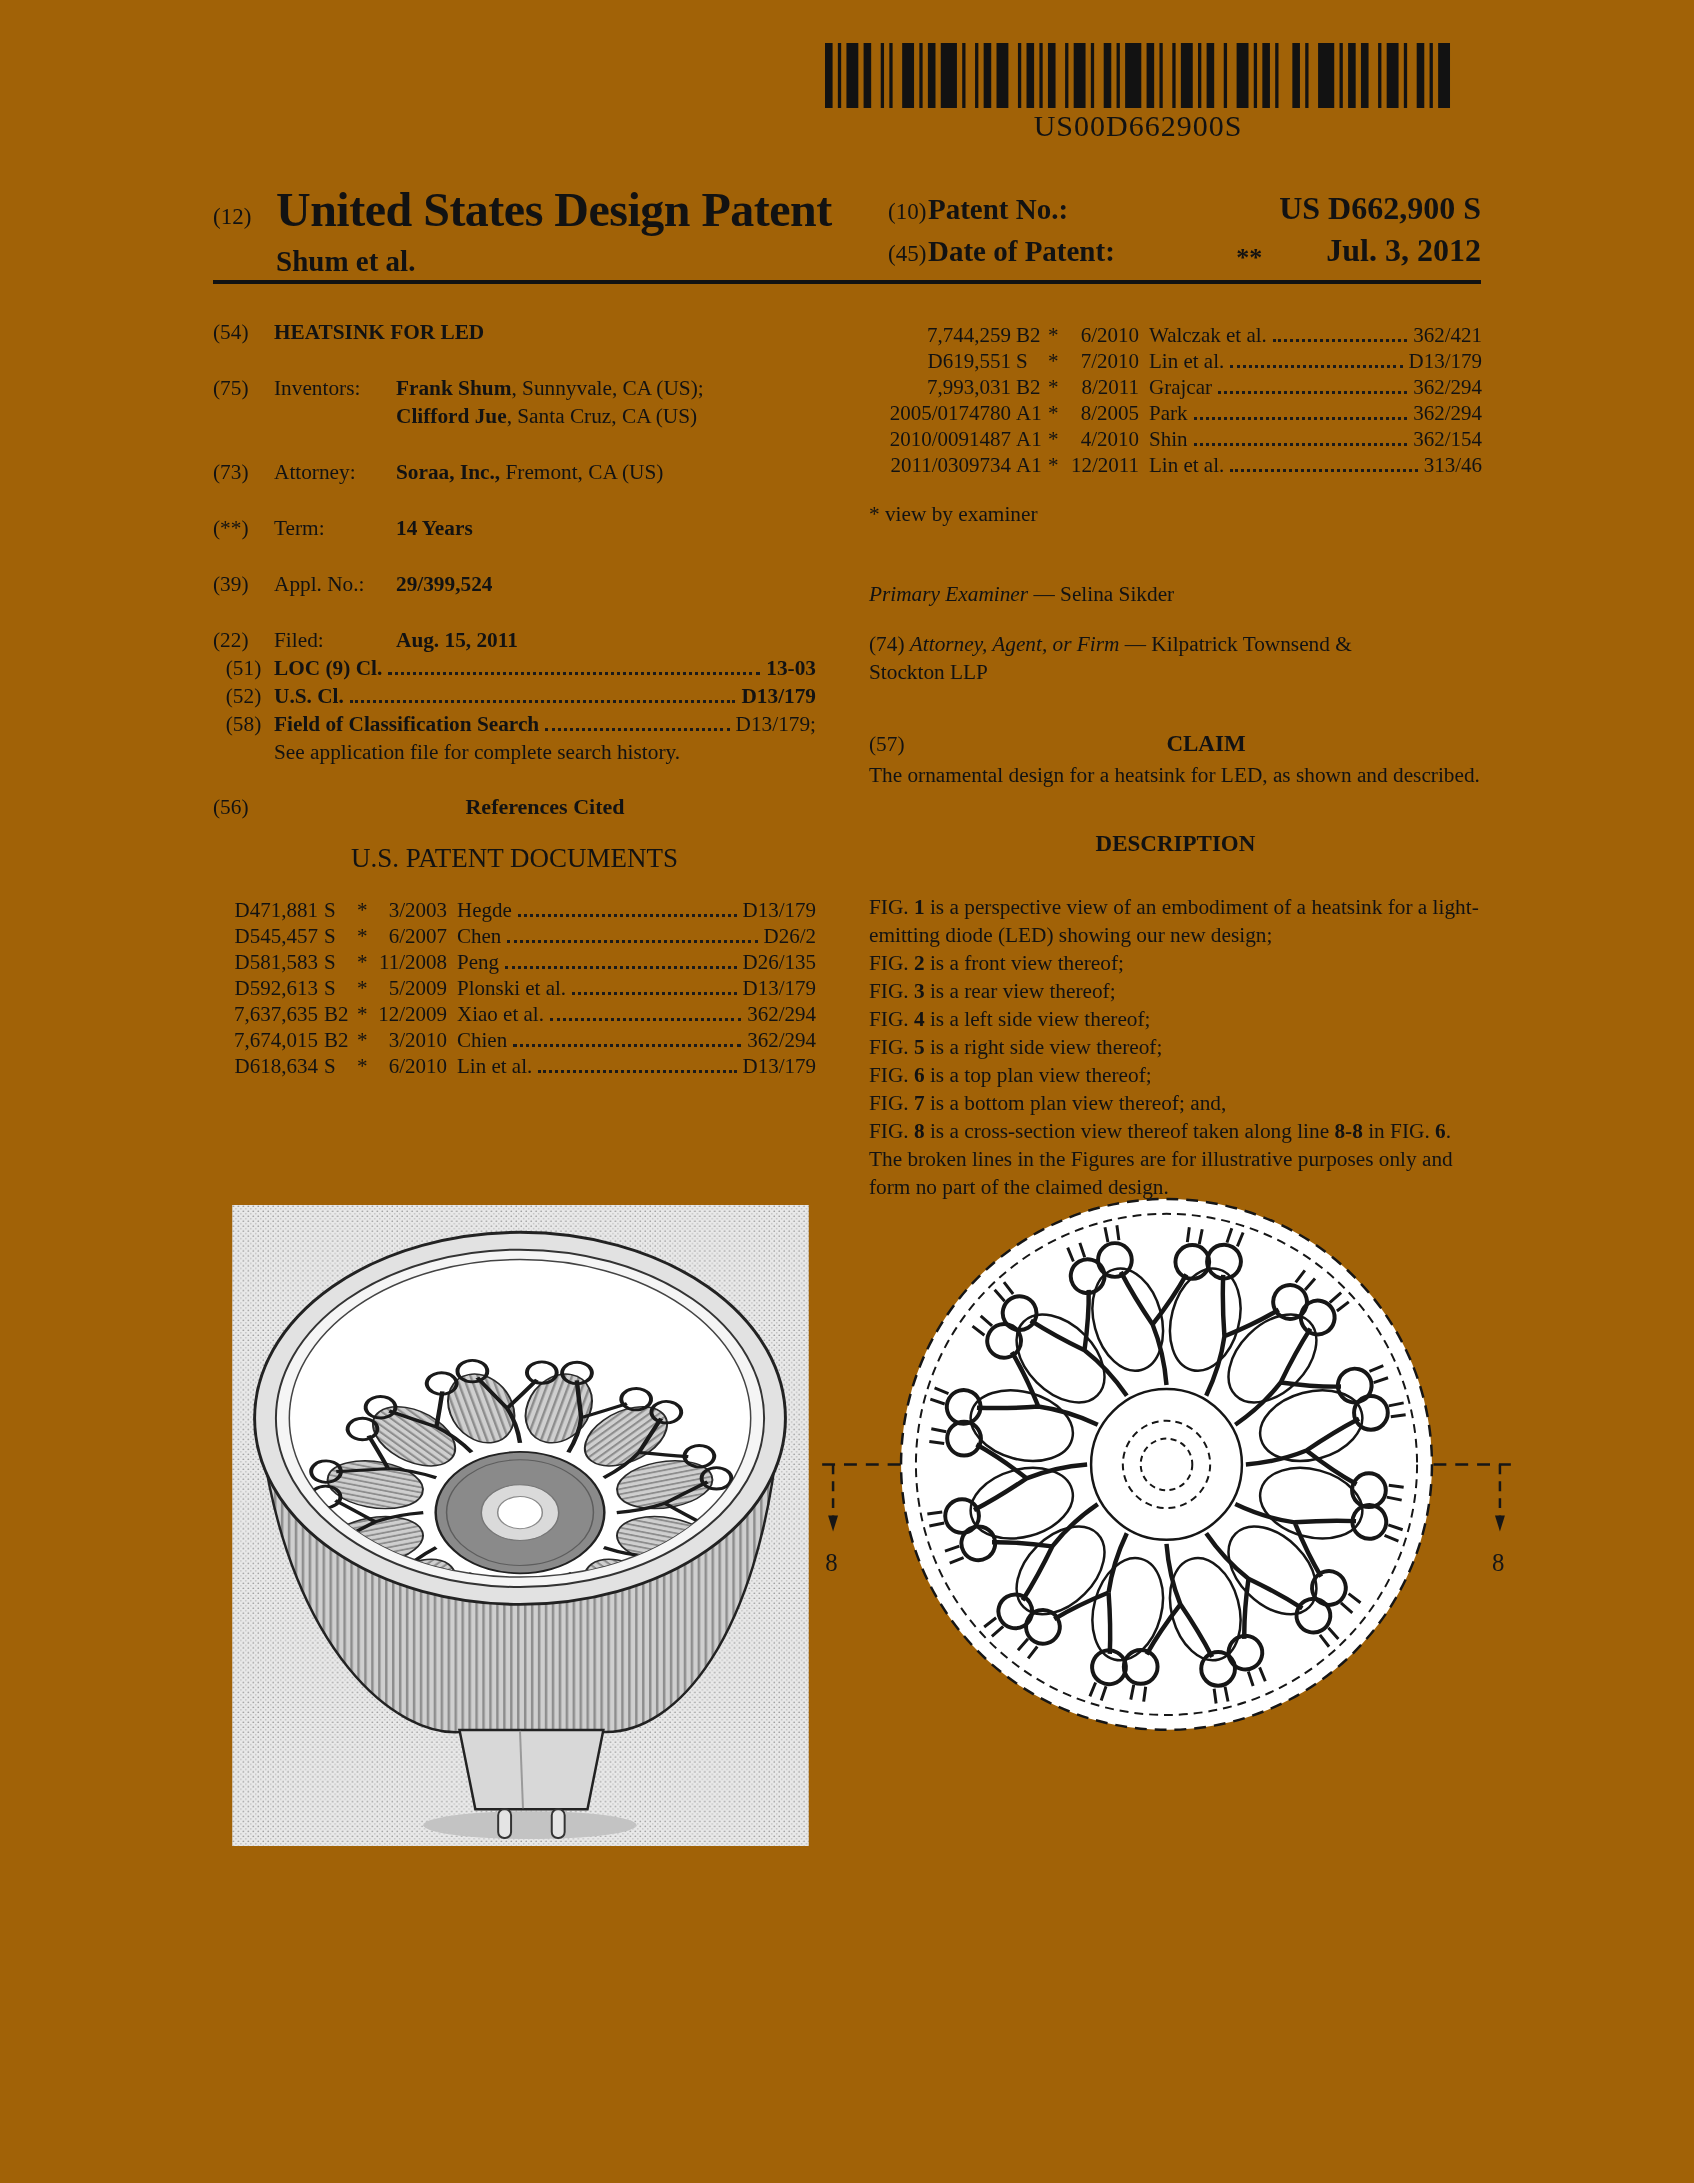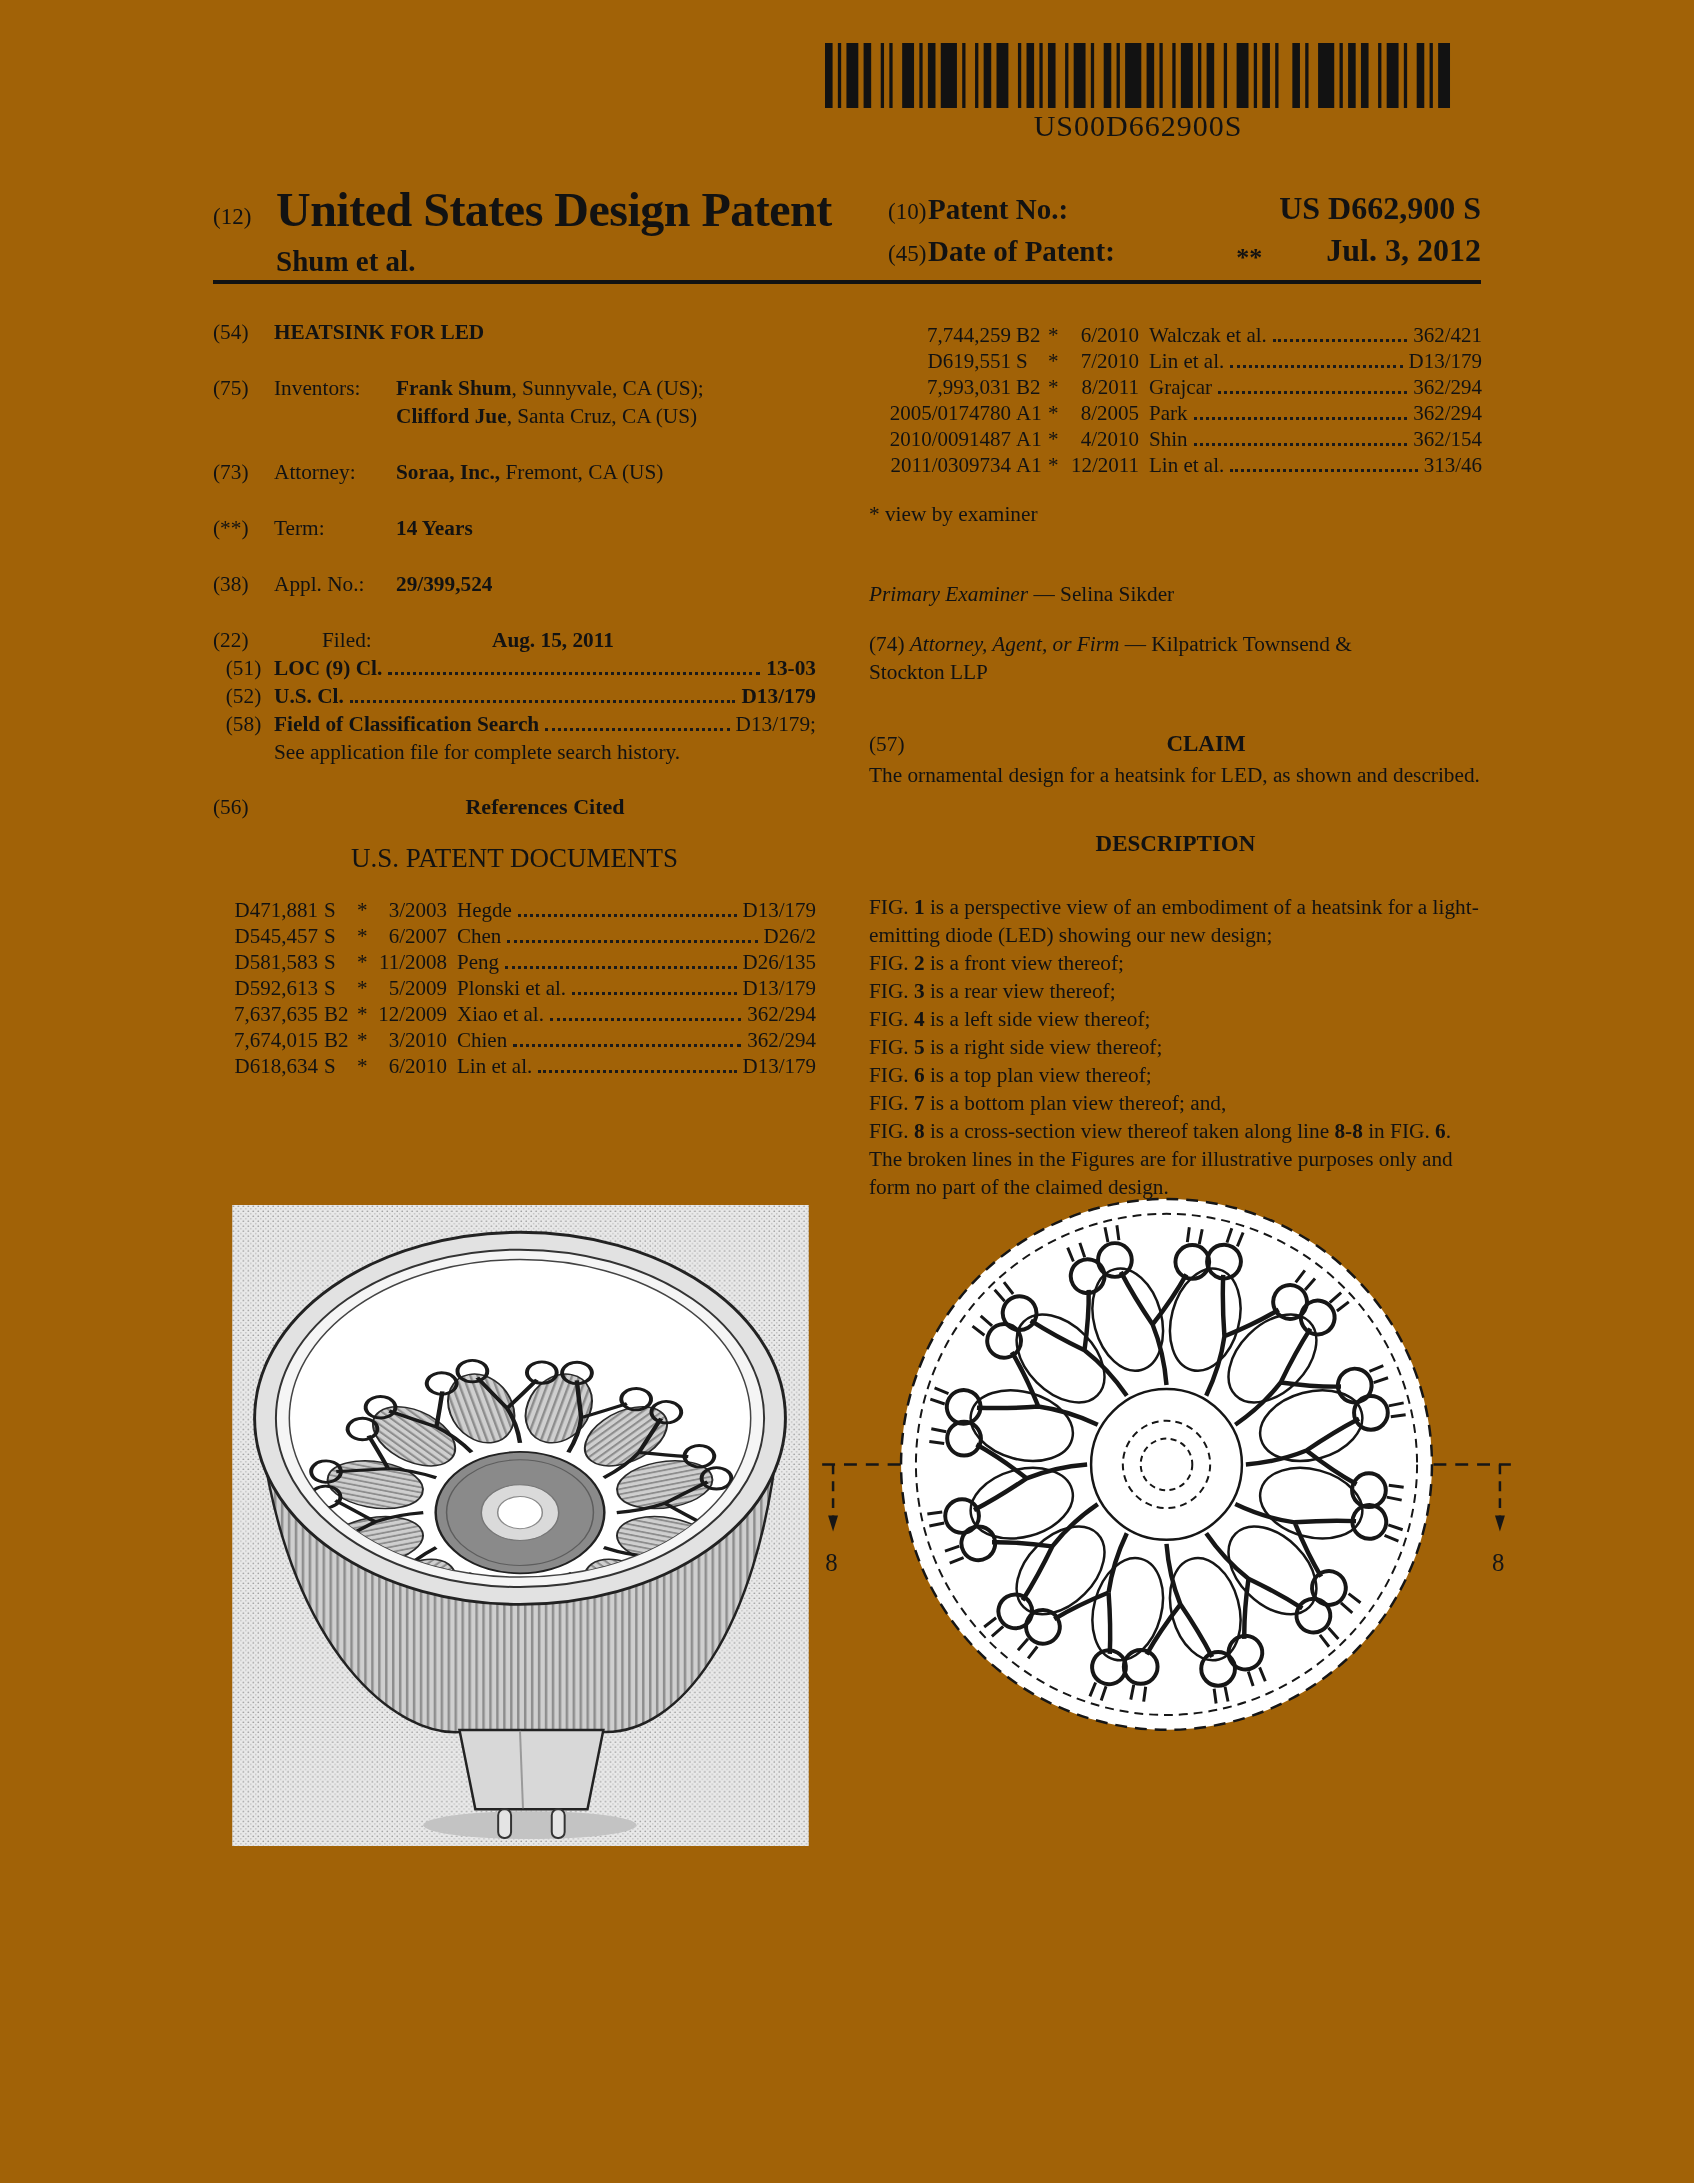--- a/index.html
+++ b/index.html
@@ -169,26 +169,26 @@
       <span><span class="b">Soraa, Inc.,</span><span> Fremont, CA (US)</span></span>
     </div>
 
     <div class="item">
       <span>(**)</span>
       <span>Term:</span>
       <span class="b">14 Years</span>
     </div>
 
     <div class="item">
-      <span>(38)</span>
+      <span>(39)</span>
       <span>Appl. No.:</span>
       <span class="b">29/399,524</span>
     </div>
 
-    <div class="item" style="margin-bottom:0;gap:48px;">
+    <div class="item" style="margin-bottom:0;">
       <span>(22)</span>
       <span>Filed:</span>
       <span class="b">Aug. 15, 2011</span>
     </div>
 
     <div class="cl-row">
       <span class="tag">(51)</span>
       <span class="b nowr">LOC (9) Cl.</span>
       <span class="lead"></span>
       <span class="b nowr">13-03</span>

